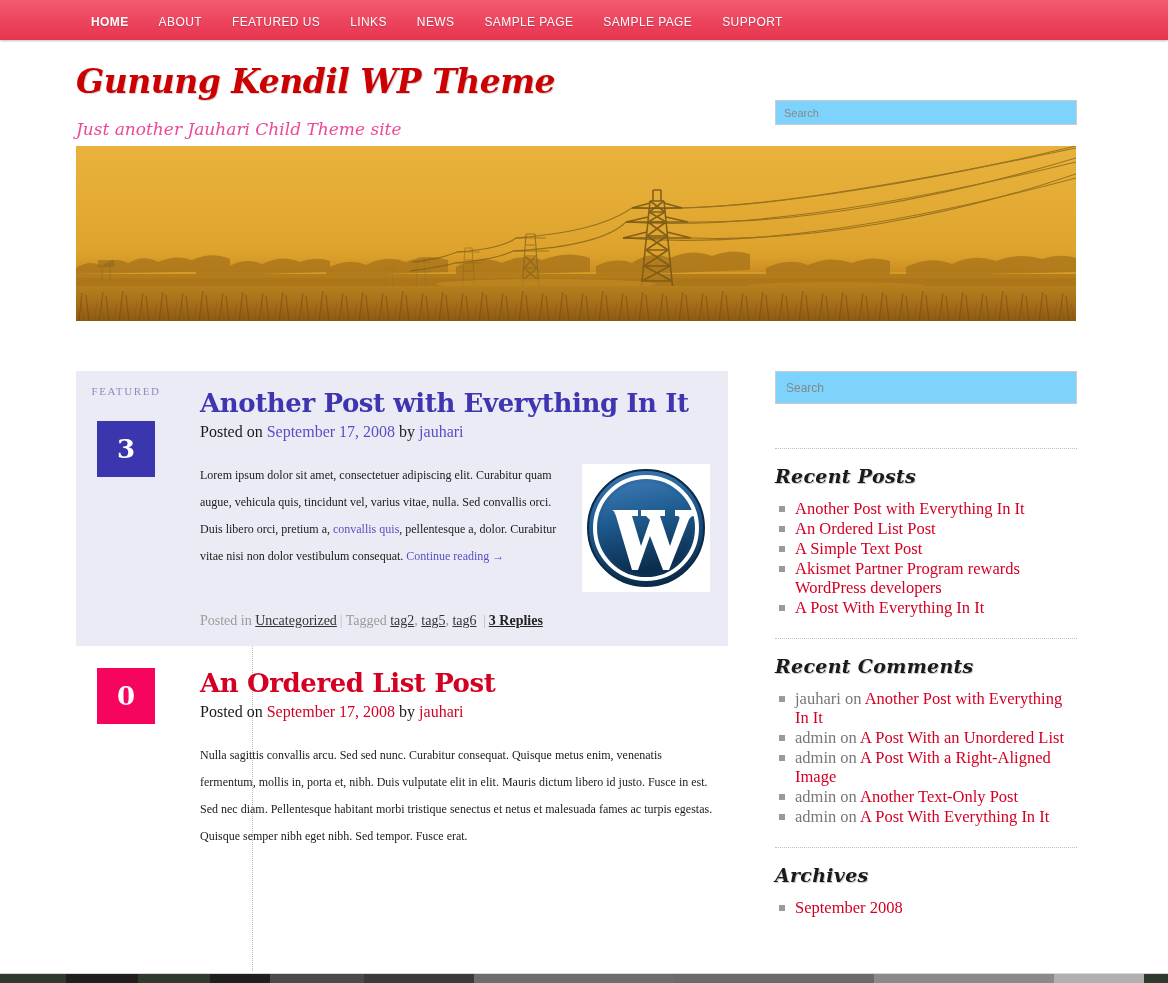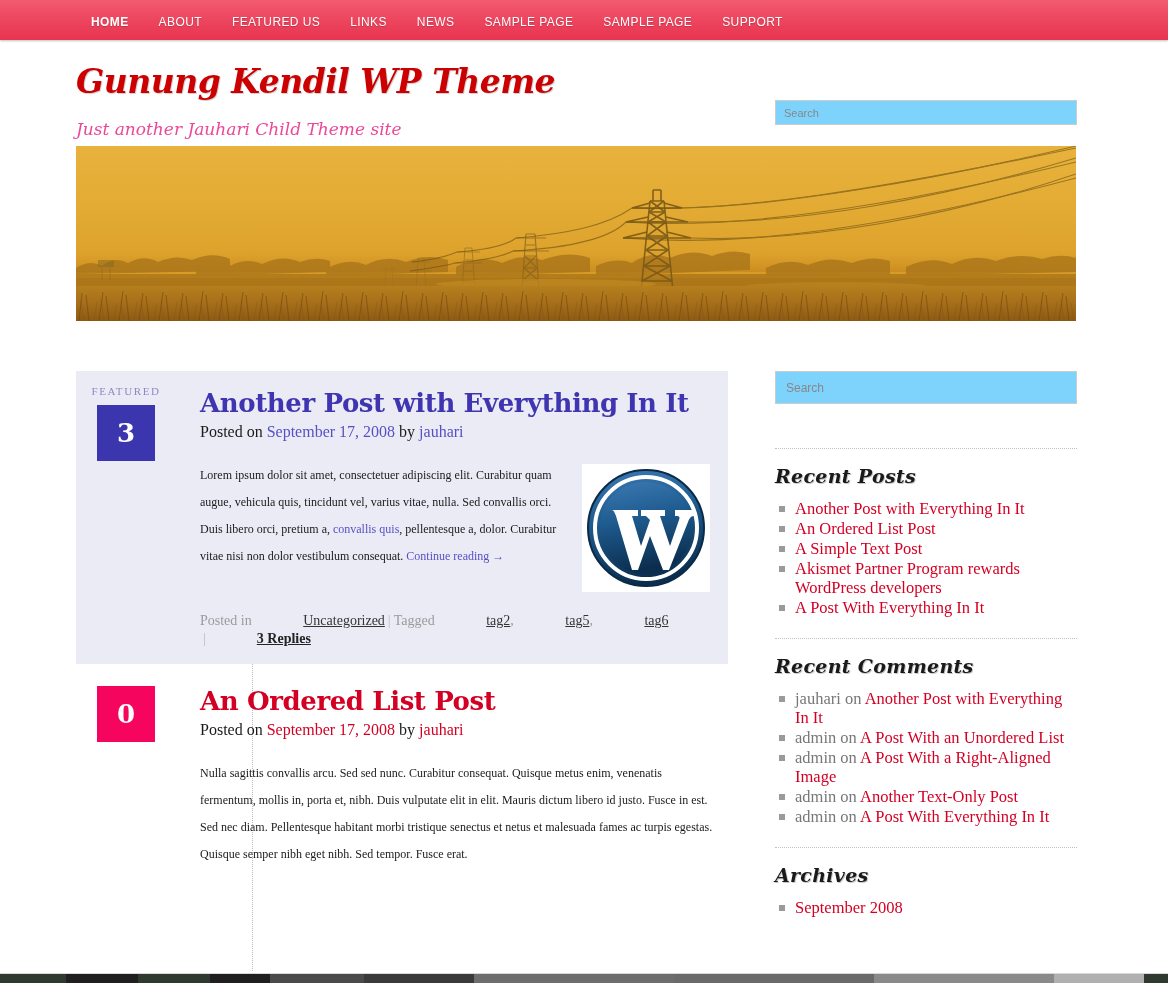--- a/index.html
+++ b/index.html
@@ -146,21 +146,21 @@
     padding-top: 14px;
     text-align: center;
     box-sizing: border-box;
   }
   .featured-label {
     font-family: "Liberation Serif", "DejaVu Serif", serif;
     font-size: 11px;
     letter-spacing: 1.6px;
     color: #8b8bc4;
     text-transform: uppercase;
-    margin-bottom: 8px;
+    margin-bottom: 24px;
   }
   .date-box {
     width: 58px;
     height: 56px;
     margin: 0 auto;
     color: #ffffff;
     font-family: "DejaVu Serif", "Liberation Serif", serif;
     font-size: 26px;
     font-weight: bold;
     line-height: 56px;
@@ -218,21 +218,20 @@
     clear: both;
     padding: 14px 0 16px 0;
     font-family: "Liberation Serif", "DejaVu Serif", serif;
     font-size: 14px;
     color: #9b9b9b;
     line-height: 18px;
   }
   .entry-footer a {
     color: #333333;
     text-decoration: underline;
-    margin-left: 48px;
   }
   .entry-footer .sep { color: #bbbbbb; padding: 0 3px; }
   .entry-footer .replies { font-weight: bold; color: #222222; }
 
   
   #sidebar {
     position: absolute;
     left: 775px;
     top: 0;
     width: 302px;

